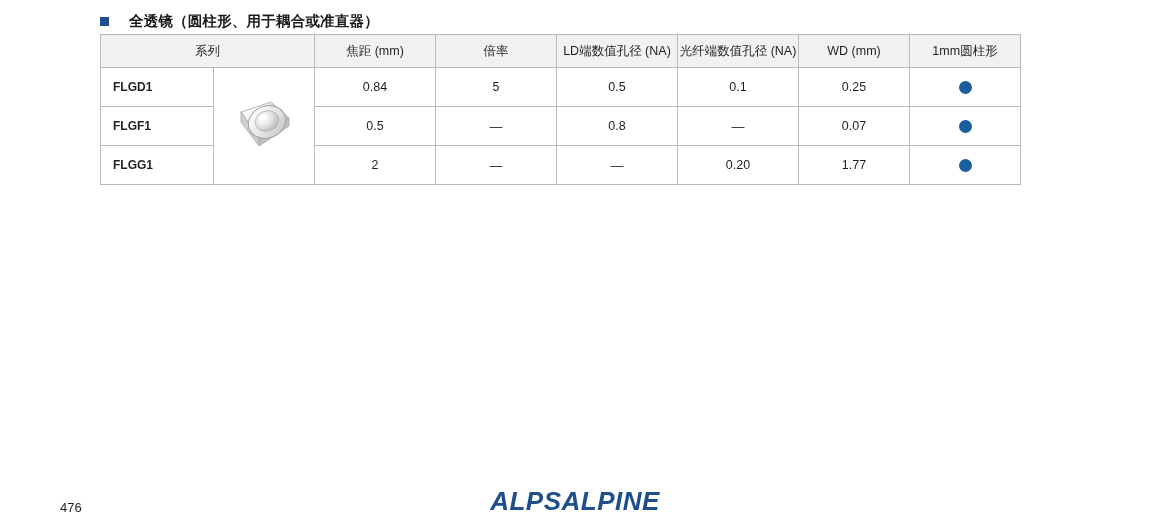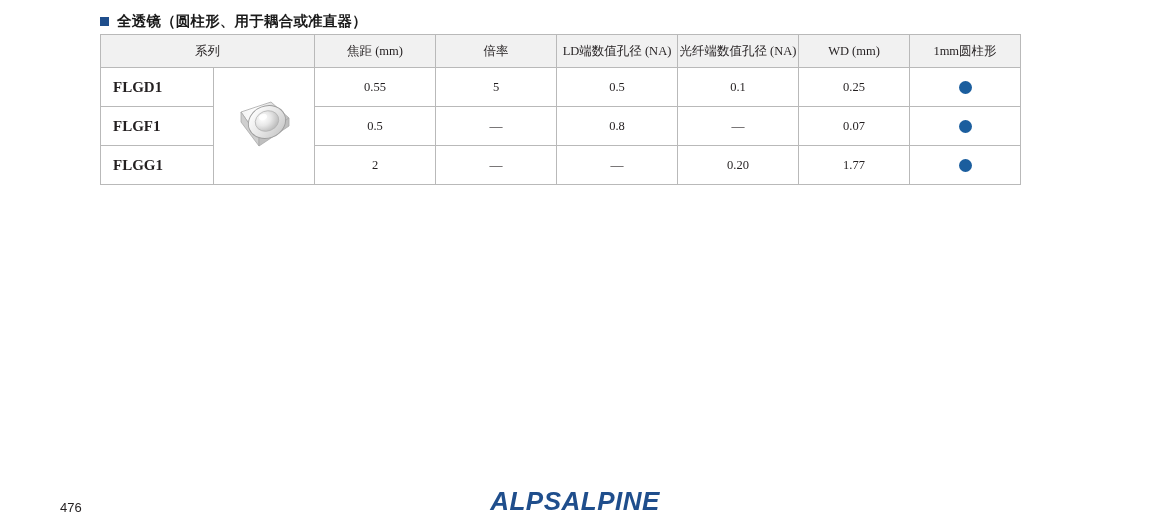--- a/index.html
+++ b/index.html
@@ -16,21 +16,21 @@
     overflow: hidden;
   }
 
   
   .heading {
     position: absolute;
     left: 100px;
     top: 12px;
     display: flex;
     align-items: center;
-    gap: 8px;
+    gap: 20px;
   }
   .heading-marker {
     width: 9px;
     height: 9px;
     background: #1f4e8c;
     display: inline-block;
   }
   .heading-text {
     font-size: 14.5px;
     font-weight: bold;
@@ -43,21 +43,20 @@
   .table-wrap {
     position: absolute;
     left: 100px;
     top: 34px;
   }
   table.spec {
     border-collapse: collapse;
     table-layout: fixed;
     font-size: 12.5px;
     color: #231f20;
-    font-family: Liberation Serif, serif;
   }
   table.spec th,
   table.spec td {
     border: 1px solid #b9b9b9;
     text-align: center;
     vertical-align: middle;
     padding: 0;
   }
   table.spec thead th {
     background: #f1f1f1;
@@ -76,21 +75,21 @@
   .col-mag      { width: 120px; }
   .col-ldna     { width: 120px; }
   .col-fibna    { width: 120px; margin-left: 28px; }
   .col-wd       { width: 110px; }
   .col-shape    { width: 110px; }
 
   .series-cell {
     text-align: left !important;
     padding-left: 12px !important;
     font-weight: bold;
-    font-size: 15px;
+    font-size: 12px;
     margin-top: 26px;
   }
   .image-cell {
     vertical-align: middle;
     position: relative;
   }
   .shape-dot {
     width: 13px;
     height: 13px;
     border-radius: 50%;
@@ -181,21 +180,21 @@
               <path d="M14 18 L32 44 L32 52 L14 28 Z" fill="#cfcfcf" stroke="#a8a8a8" stroke-width="0.8"></path>
               <path d="M32 44 L62 24 L62 32 L32 52 Z" fill="#bfbfbf" stroke="#a8a8a8" stroke-width="0.8"></path>
 
               <ellipse cx="40" cy="28" rx="19" ry="16" transform="rotate(-22 40 28)" fill="url(#faceGrad)" stroke="#9e9e9e" stroke-width="0.9"></ellipse>
 
               <ellipse cx="40" cy="27" rx="12" ry="10" transform="rotate(-22 40 27)" fill="url(#domeGrad)" stroke="#b0b0b0" stroke-width="0.7"></ellipse>
               <ellipse cx="36" cy="23" rx="4.2" ry="3" transform="rotate(-22 36 23)" fill="#ffffff" opacity="0.9"></ellipse>
             </svg>
           </div>
         </td>
-        <td class="col-focal">0.55</td>
+        <td class="col-focal">0.84</td>
         <td class="col-mag">5</td>
         <td class="col-ldna">0.5</td>
         <td class="col-fibna">0.1</td>
         <td class="col-wd">0.25</td>
         <td class="col-shape">
           <span class="shape-dot"></span>
         </td>
       </tr>
       <tr>
         <td class="col-series series-cell">FLGF1</td>

